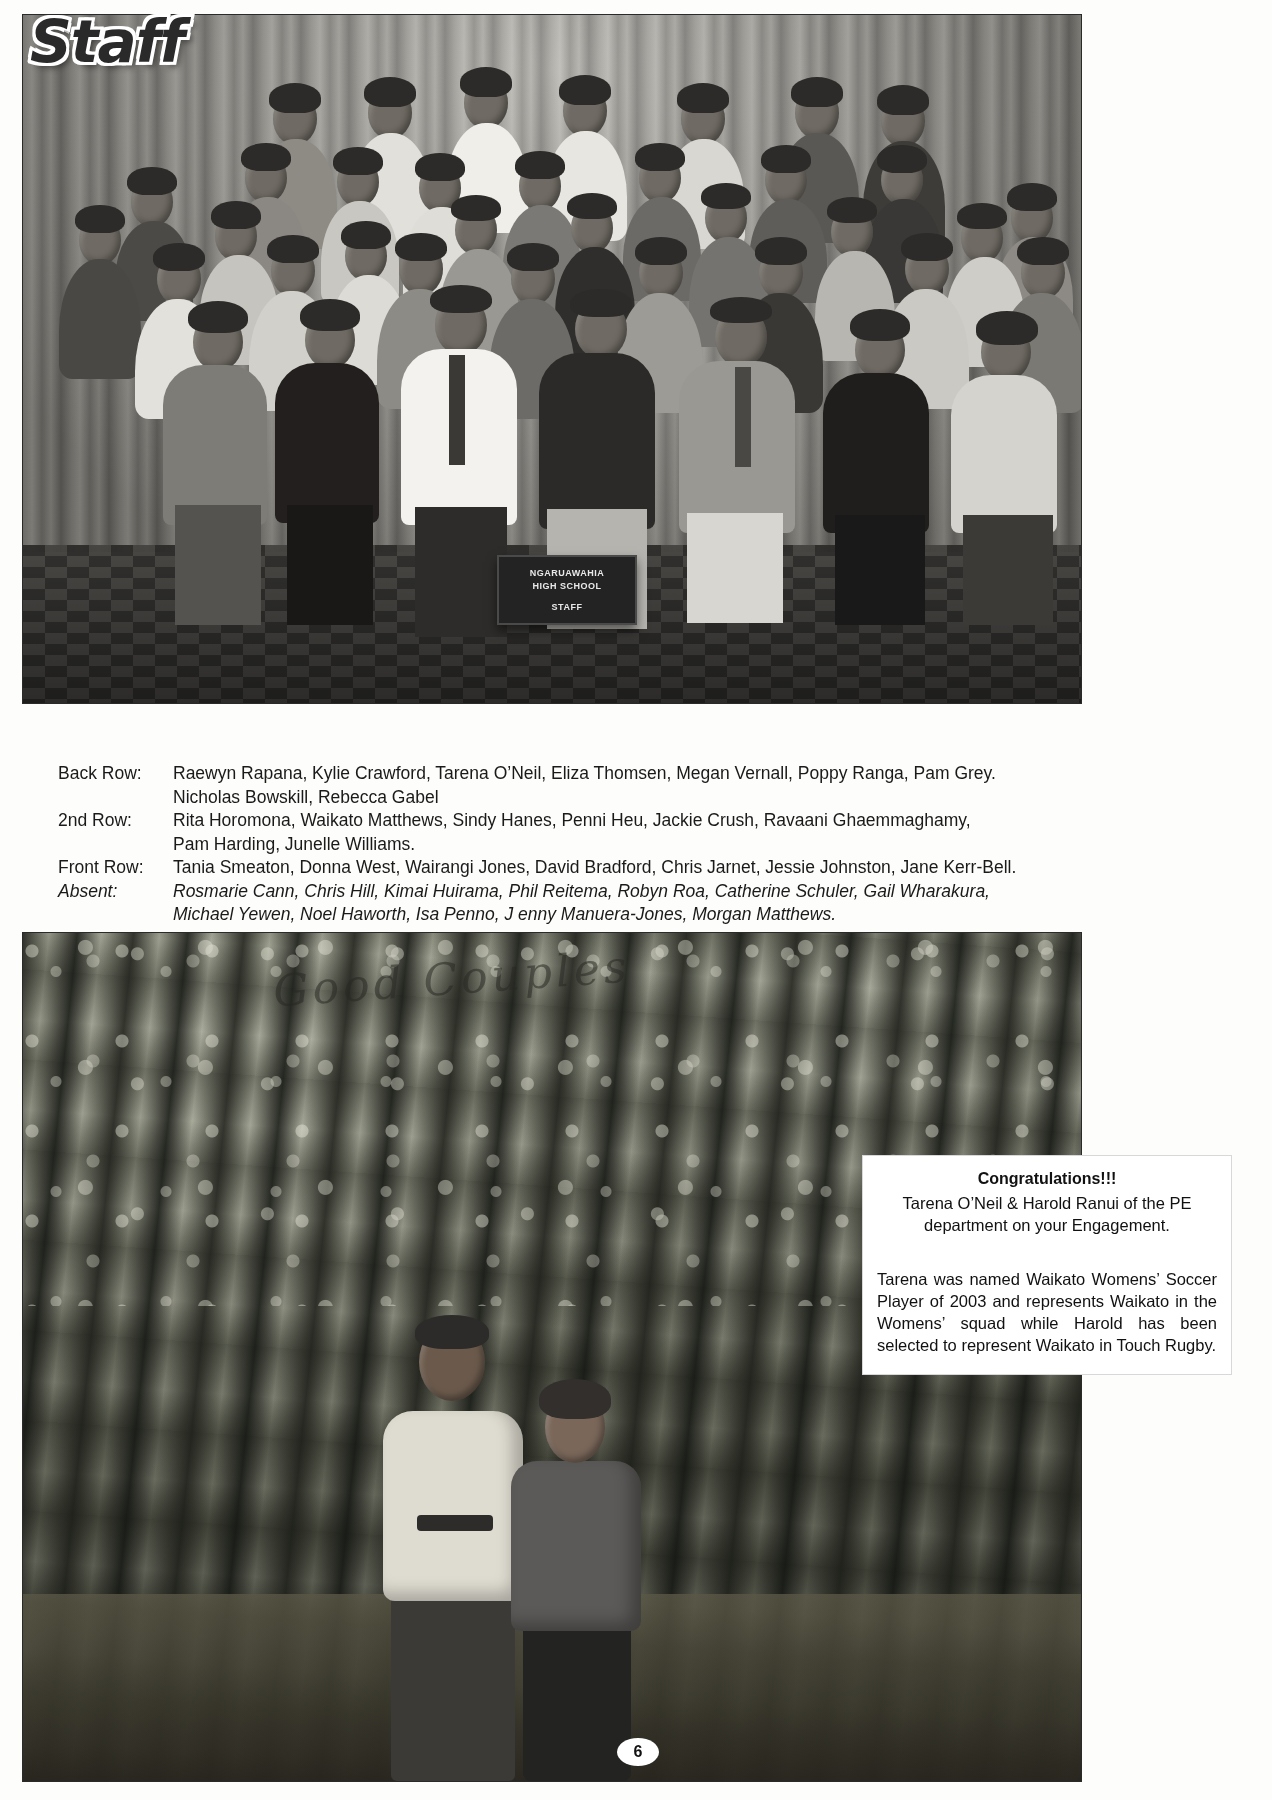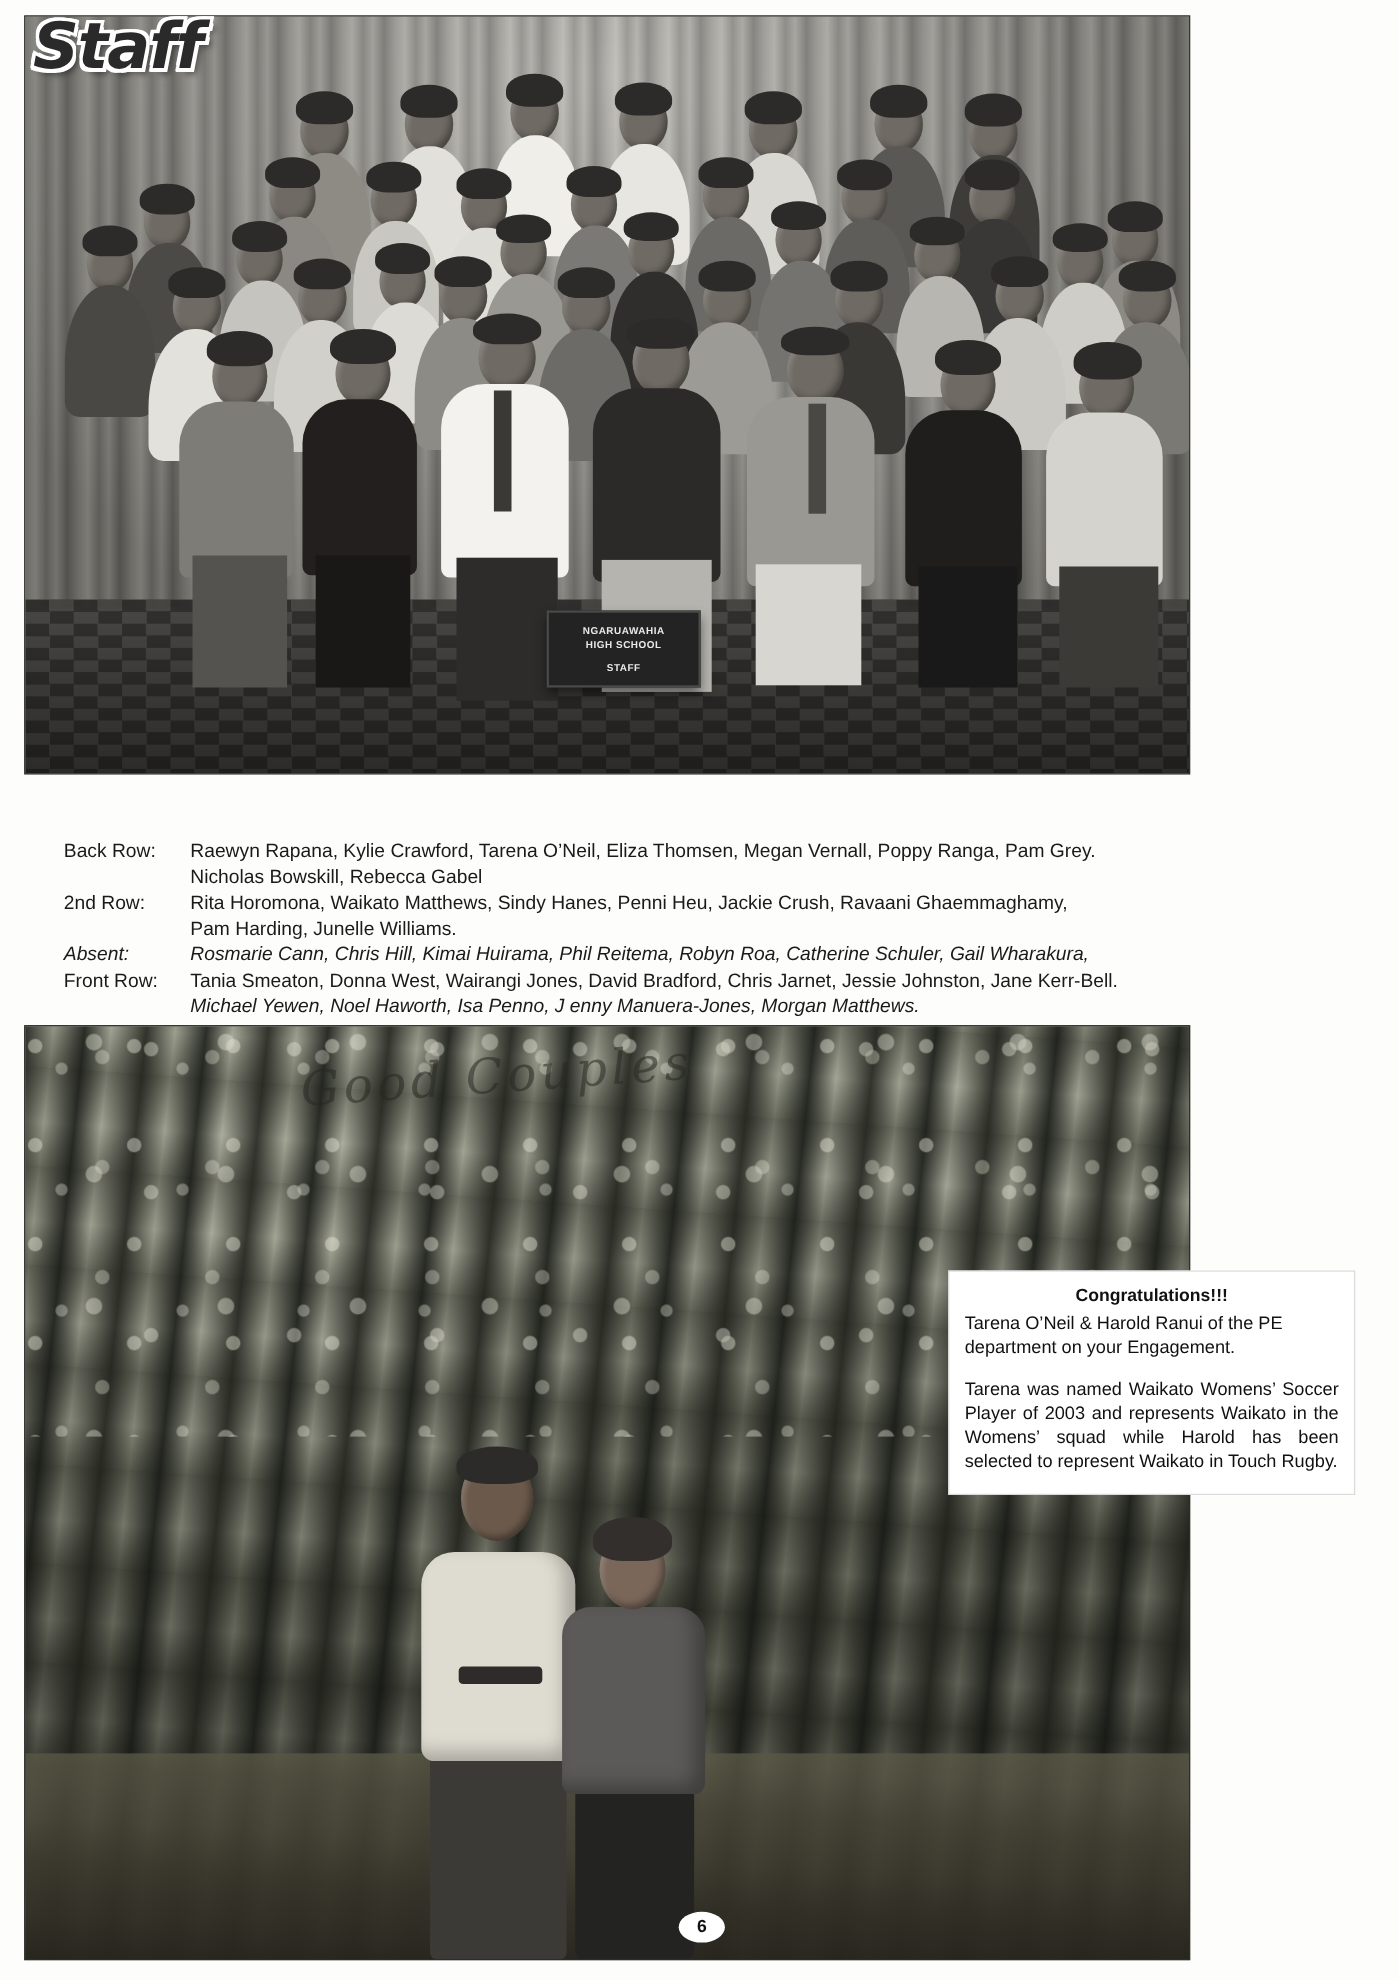--- a/index.html
+++ b/index.html
@@ -279,22 +279,22 @@
     color: #111;
     z-index: 5;
   }
   .congrats-title {
     text-align: center;
     font-weight: bold;
     font-size: 16px;
     margin-bottom: 2px;
   }
   .congrats-lead {
-    text-align: left;
-    margin-bottom: 16px;
+    text-align: center;
+    margin-bottom: 32px;
   }
   .congrats-body {
     text-align: justify;
   }
 
   
   .page-num {
     position: absolute;
     left: 617px;
     top: 1738px;
@@ -507,28 +507,28 @@
 
     <div class="name-cont">Nicholas Bowskill,  Rebecca Gabel</div>
 
 
     <div class="name-row">
       <div class="name-label">2nd Row:</div>
       <div class="name-value">Rita Horomona,  Waikato Matthews,  Sindy Hanes,  Penni Heu,  Jackie Crush,  Ravaani Ghaemmaghamy,</div>
     </div>
     <div class="name-cont">Pam Harding,  Junelle Williams.</div>
 
+    <div class="name-row">
+      <div class="name-label">Front Row:</div>
+      <div class="name-value">Tania Smeaton,  Donna West,  Wairangi Jones,  David Bradford,  Chris Jarnet,  Jessie Johnston,  Jane Kerr-Bell.</div>
+    </div>
+
     <div class="name-row absent">
       <div class="name-label">Absent:</div>
       <div class="name-value">Rosmarie Cann,  Chris Hill,  Kimai Huirama,  Phil Reitema,  Robyn Roa,  Catherine Schuler,  Gail Wharakura,</div>
-    </div>
-
-    <div class="name-row">
-      <div class="name-label">Front Row:</div>
-      <div class="name-value">Tania Smeaton,  Donna West,  Wairangi Jones,  David Bradford,  Chris Jarnet,  Jessie Johnston,  Jane Kerr-Bell.</div>
     </div>
     <div class="name-cont absent-cont">Michael Yewen, Noel Haworth,  Isa Penno, J enny Manuera-Jones,  Morgan Matthews.</div>
   </div>
 
   <div class="bush-photo">
     <div class="forest"></div>
     <div class="leaf-canopy"></div>
     <div class="ground"></div>
 
     <div class="photo-scribble">Good Couples</div>

